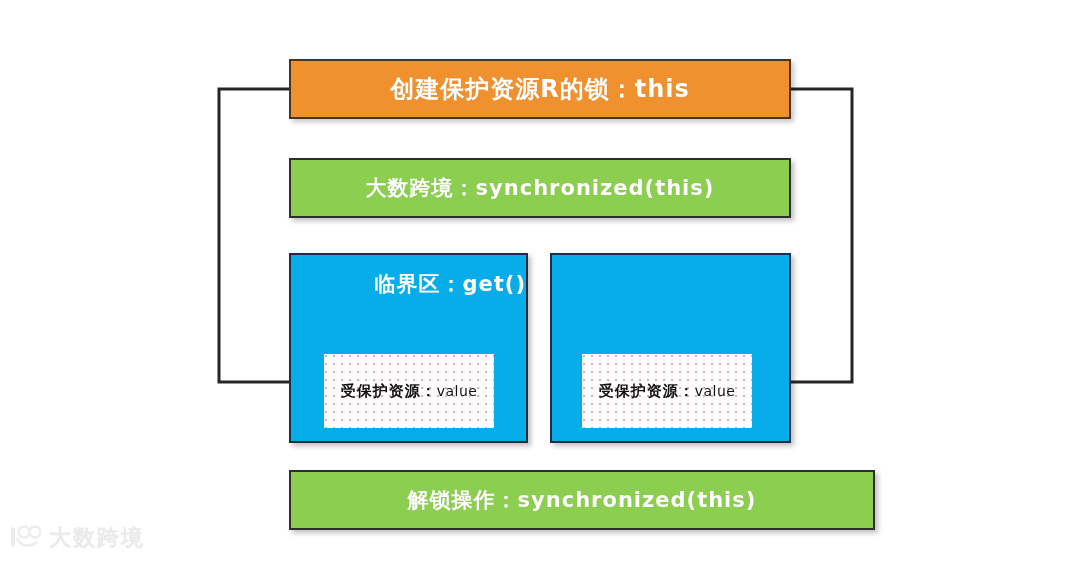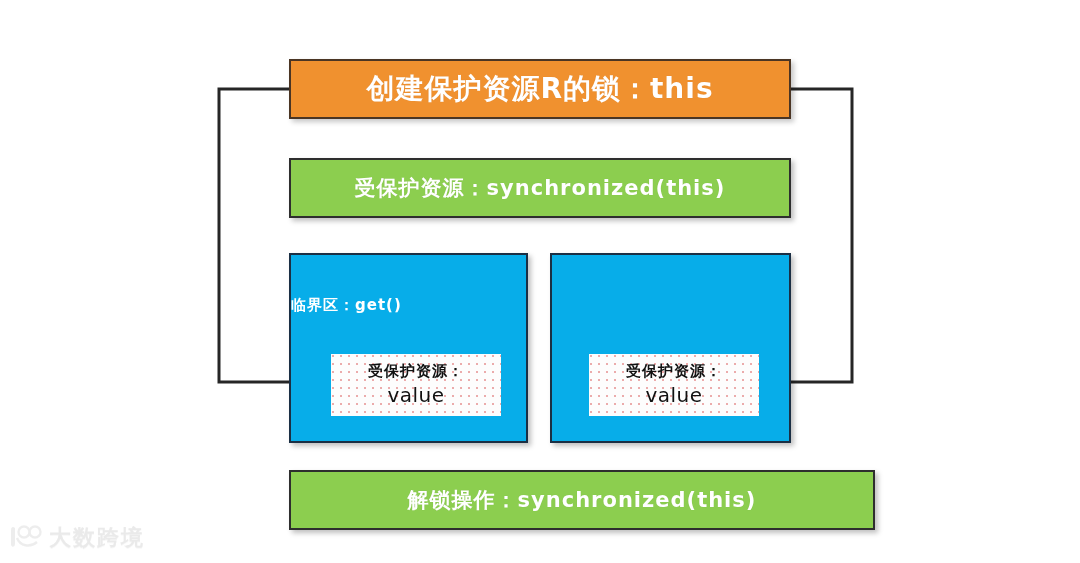--- a/index.html
+++ b/index.html
@@ -52,21 +52,21 @@
   
   #lock-create-box {
     left: 289px;
     top: 59px;
     width: 502px;
     height: 60px;
     background: #F0912F;
     border: 2px solid #4a3524;
     box-shadow: 3px 3px 5px rgba(0,0,0,0.22);
   }
-  #lock-create-box .box-label { font-size: 28px; }
+  #lock-create-box .box-label { font-size: 24px; }
 
   
   .green-box {
     background: #8CCE4F;
     border: 2px solid #2e2e2e;
     box-shadow: 3px 3px 5px rgba(0,0,0,0.25);
   }
   #lock-acquire-box {
     left: 289px;
     top: 158px;
@@ -98,61 +98,59 @@
     left: 550px;
     top: 253px;
     width: 241px;
     height: 190px;
   }
   .blue-title {
     position: absolute;
     left: 0;
     right: 0;
     top: 15px;
-    text-align: left;
+    text-align: right;
     color: #ffffff;
-    font-size: 15px;
+    font-size: 21px;
     font-weight: 600;
     letter-spacing: 1px;
     white-space: nowrap;
-    margin-top: 26px;
   }
 
   
   .resource-box {
     position: absolute;
     left: 33px;
     top: 99px;
     width: 170px;
-    height: 62px;
+    height: 74px;
     background-color: #fdfdfd;
     background-image:
       radial-gradient(circle at 2px 2px, rgba(224,118,118,0.60) 1.1px, transparent 1.3px);
     background-size: 8px 8px;
     display: flex;
-    flex-direction: column;
+    flex-direction: row;
     align-items: center;
     justify-content: center;
     box-sizing: border-box;
-    margin-left: 7px;
   }
   #critical-section-addone .resource-box {
     left: 30px;
   }
   .resource-line {
     color: #111111;
     font-size: 15px;
     font-weight: 600;
     letter-spacing: 1px;
     line-height: 1.35;
     white-space: nowrap;
   }
   .resource-line.value {
     font-weight: 400;
-    font-size: 20px;
+    font-size: 14px;
     letter-spacing: 0.5px;
   }
 
   
   #watermark {
     position: absolute;
     left: 8px;
     bottom: 8px;
     height: 34px;
     display: flex;
@@ -192,21 +190,21 @@
     <path d="M 289 89 L 219 89 L 219 382 L 316 382" fill="none" stroke="#262626" stroke-width="3" marker-end="url(#arrow-right)"></path>
 
     <path d="M 791 89 L 852 89 L 852 382 L 771 382" fill="none" stroke="#262626" stroke-width="3" marker-end="url(#arrow-left)"></path>
   </svg>
 
   <div class="box" id="lock-create-box">
     <span class="box-label">创建保护资源R的锁：this</span>
   </div>
 
   <div class="box green-box" id="lock-acquire-box">
-    <span class="box-label">受保护资源：synchronized(this)</span>
+    <span class="box-label">大数跨境：synchronized(this)</span>
   </div>
 
   <div class="box blue-box" id="critical-section-get">
     <div class="blue-title">临界区：get()</div>
     <div class="resource-box">
       <div class="resource-line">受保护资源：</div>
       <div class="resource-line value">value</div>
     </div>
   </div>
 

